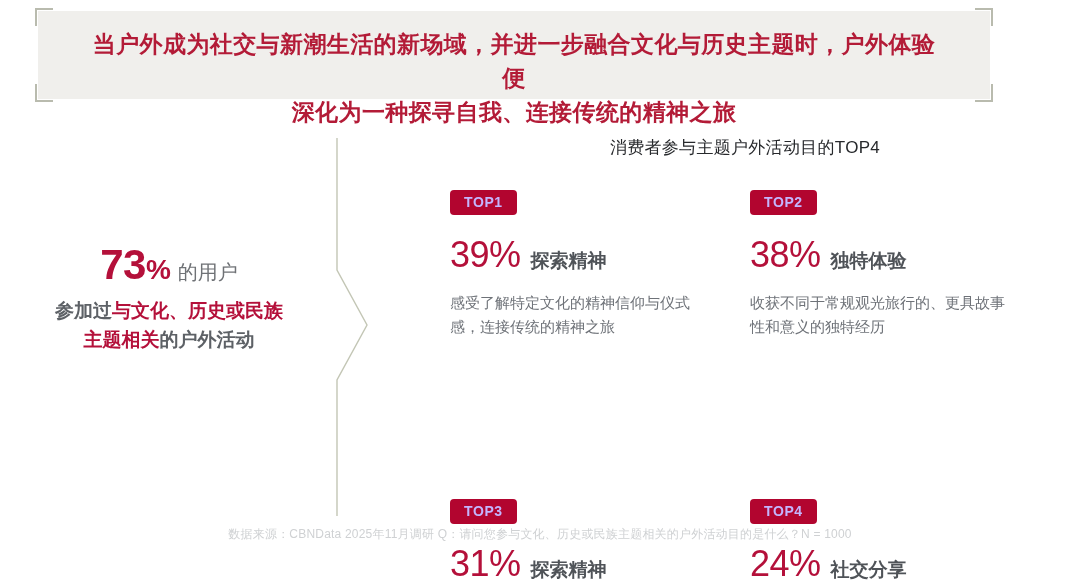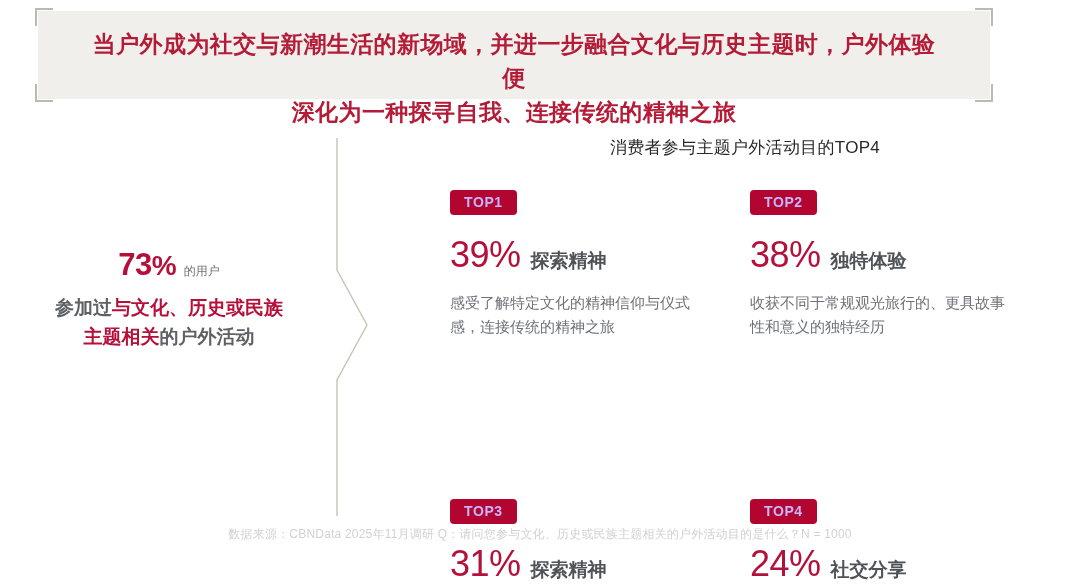--- a/index.html
+++ b/index.html
@@ -59,32 +59,32 @@
     left: 14px;
     top: 243px;
     width: 310px;
     text-align: center;
   }
   .stat-line1 {
     white-space: nowrap;
     line-height: 44px;
   }
   .stat-number {
-    font-size: 31px;
+    font-size: 42px;
     font-weight: bold;
     color: #b4103a;
     letter-spacing: -0.5px;
   }
   .stat-pct {
     font-size: 28px;
     font-weight: bold;
     color: #b4103a;
   }
   .stat-suffix {
-    font-size: 12px;
+    font-size: 20px;
     color: #6f7276;
     margin-left: 7px;
     font-family: Liberation Serif, serif;
   }
   .stat-line2, .stat-line3 {
     font-size: 19px;
     font-weight: bold;
     line-height: 29px;
     white-space: nowrap;
   }

